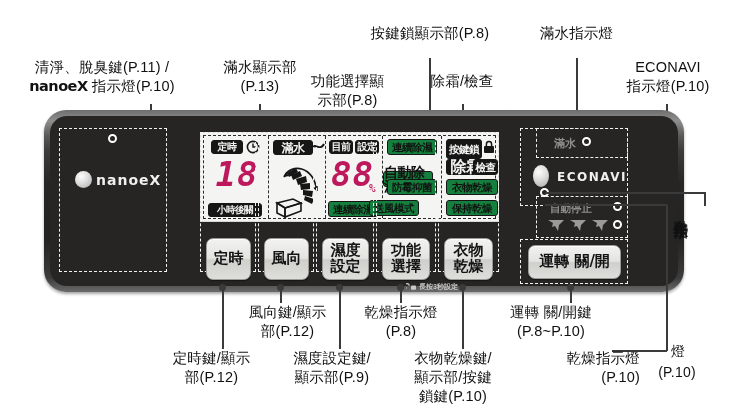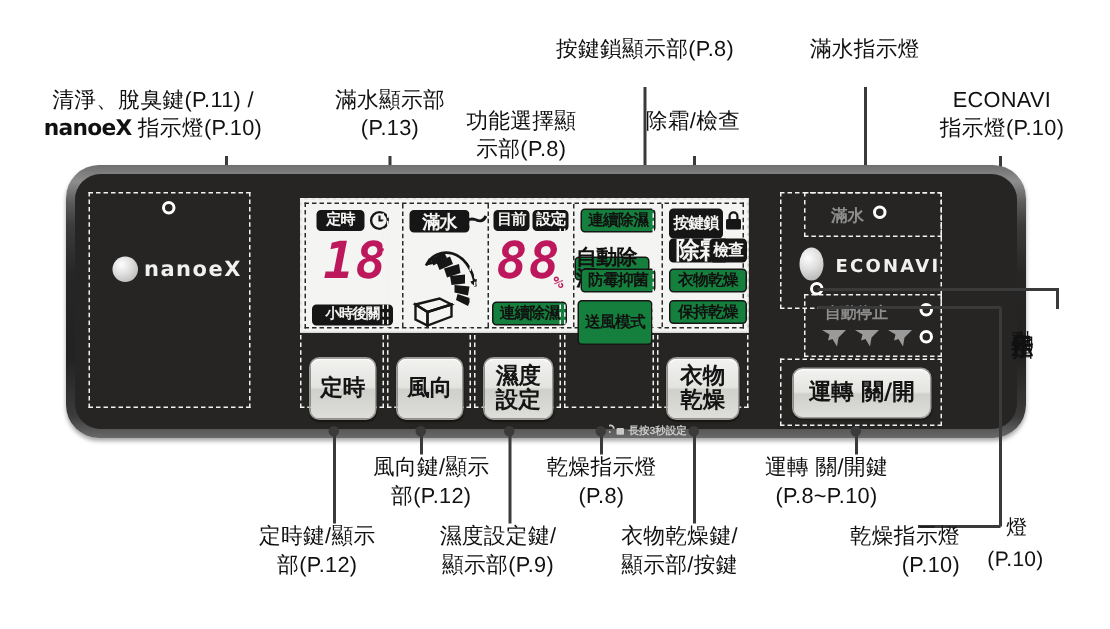--- a/index.html
+++ b/index.html
@@ -152,21 +152,21 @@
 
       <div class="lcdcell lseg inv" style="left:128px;top:7px;width:24px;height:14px;">目前</div>
       <div class="lcdcell lseg inv" style="left:154px;top:7px;width:24px;height:14px;">設定</div>
       <div class="lcdcell digit bigdig" style="left:127px;top:24px;width:46px;text-align:right;font-style:italic;">88</div>
       <div class="lcdcell digit" style="left:168px;top:49px;font-size:11px;">%</div>
       <div class="lcdcell lseg" style="left:127px;top:68px;width:50px;height:16px;font-size:10.5px;">連續除濕</div>
 
       <div class="lcdcell lseg" style="left:186px;top:6px;width:50px;height:16px;font-size:10.5px;">連續除濕</div>
       <div class="lcdcell lseg" style="left:182px;top:26px;width:50px;height:16px;font-size:14px;margin-top:12px;">自動除濕</div>
       <div class="lcdcell lseg" style="left:186px;top:46px;width:50px;height:16px;font-size:10.5px;">防霉抑菌</div>
-      <div class="lcdcell lseg" style="left:184px;top:67px;width:50px;height:30px;font-size:10.5px;">送風模式</div>
+      <div class="lcdcell lseg" style="left:168px;top:67px;width:50px;height:16px;font-size:10.5px;">送風模式</div>
 
       <div class="lcdcell lseg inv" style="left:245px;top:6px;width:36px;height:20px;font-size:10.5px;">按鍵鎖</div>
       <svg class="lcdcell" style="left:281px;top:7px;width:14px;height:14px;" viewBox="0 0 14 14">
         <rect x="2" y="6" width="10" height="7" rx="1" fill="#161616"></rect>
         <path d="M4.4 6 V4.2 a2.6 2.6 0 0 1 5.2 0 V6" fill="none" stroke="#161616" stroke-width="1.5"></path>
       </svg>
       <div class="lcdcell lseg inv" style="left:245px;top:26px;width:40px;height:16px;font-size:16px;">除霜</div>
       <div class="lcdcell lseg inv" style="left:272px;top:26px;width:25px;height:16px;font-size:10.5px;">檢查</div>
       <div class="lcdcell lseg" style="left:245px;top:46px;width:52px;height:16px;font-size:10.5px;">衣物乾燥</div>
       <div class="lcdcell lseg" style="left:245px;top:67px;width:52px;height:16px;font-size:10.5px;">保持乾燥</div>
@@ -203,20 +203,24 @@
     <div class="btn" style="left:156px;top:122px;width:45px;height:42px;">
       <span>定時</span>
     </div>
     <div class="btn" style="left:214px;top:122px;width:45px;height:42px;">
       <span>風向</span>
     </div>
     <div class="btn two" style="left:272px;top:122px;width:47px;height:42px;flex-direction:column;">
       <span>濕度</span>
       <span>設定</span>
     </div>
+    <div class="btn two" style="left:332px;top:122px;width:48px;height:42px;flex-direction:column;">
+      <span>功能</span>
+      <span>選擇</span>
+    </div>
     <div class="btn two" style="left:394px;top:122px;width:49px;height:42px;flex-direction:column;">
       <span>衣物</span>
       <span>乾燥</span>
     </div>
     <div class="btn" style="left:478px;top:129px;width:93px;height:34px;">
       <span style="display:inline;">運轉</span>&nbsp;<span style="display:inline;">關/開</span>
     </div>
 
     <svg style="position:absolute;left:356px;top:166px;width:11px;height:9px;" viewBox="0 0 11 9">
       <path d="M1 6 a2.2 2.2 0 1 1 2.2 -2.2" fill="none" stroke="#c9c9c9" stroke-width="1.2"></path>
@@ -272,20 +276,21 @@
 </div>
 
 <div class="cap" style="left:277px;top:349px;width:110px;">
   <div>濕度設定鍵/</div>
   <div>顯示部(P.9)</div>
 </div>
 
 <div class="cap" style="left:398px;top:349px;width:110px;">
   <div>衣物乾燥鍵/</div>
   <div>顯示部/按鍵</div>
+  <div>鎖鍵(P.10)</div>
 </div>
 
 <div class="cap" style="left:530px;top:349px;width:110px;text-align:right;">
   <div>乾燥指示燈</div>
   <div>(P.10)</div>
 </div>
 
 <div class="vlabel" style="left:672px;top:208px;height:145px;">
   <span>自動停止指示</span>
 </div>

